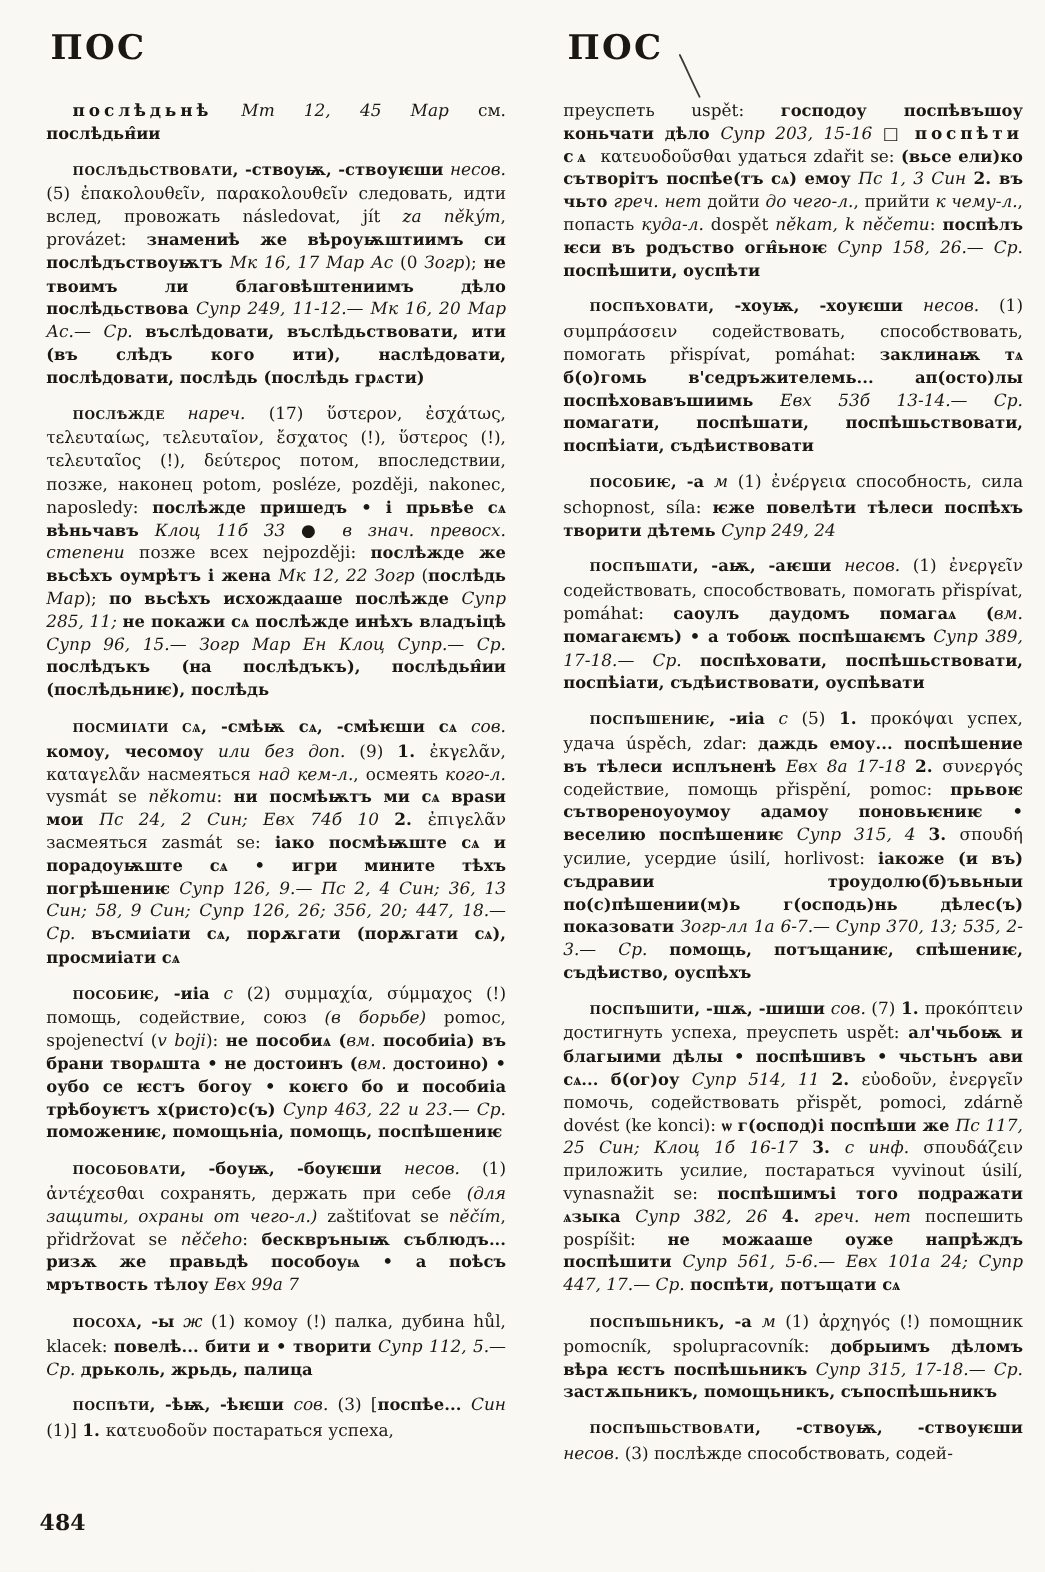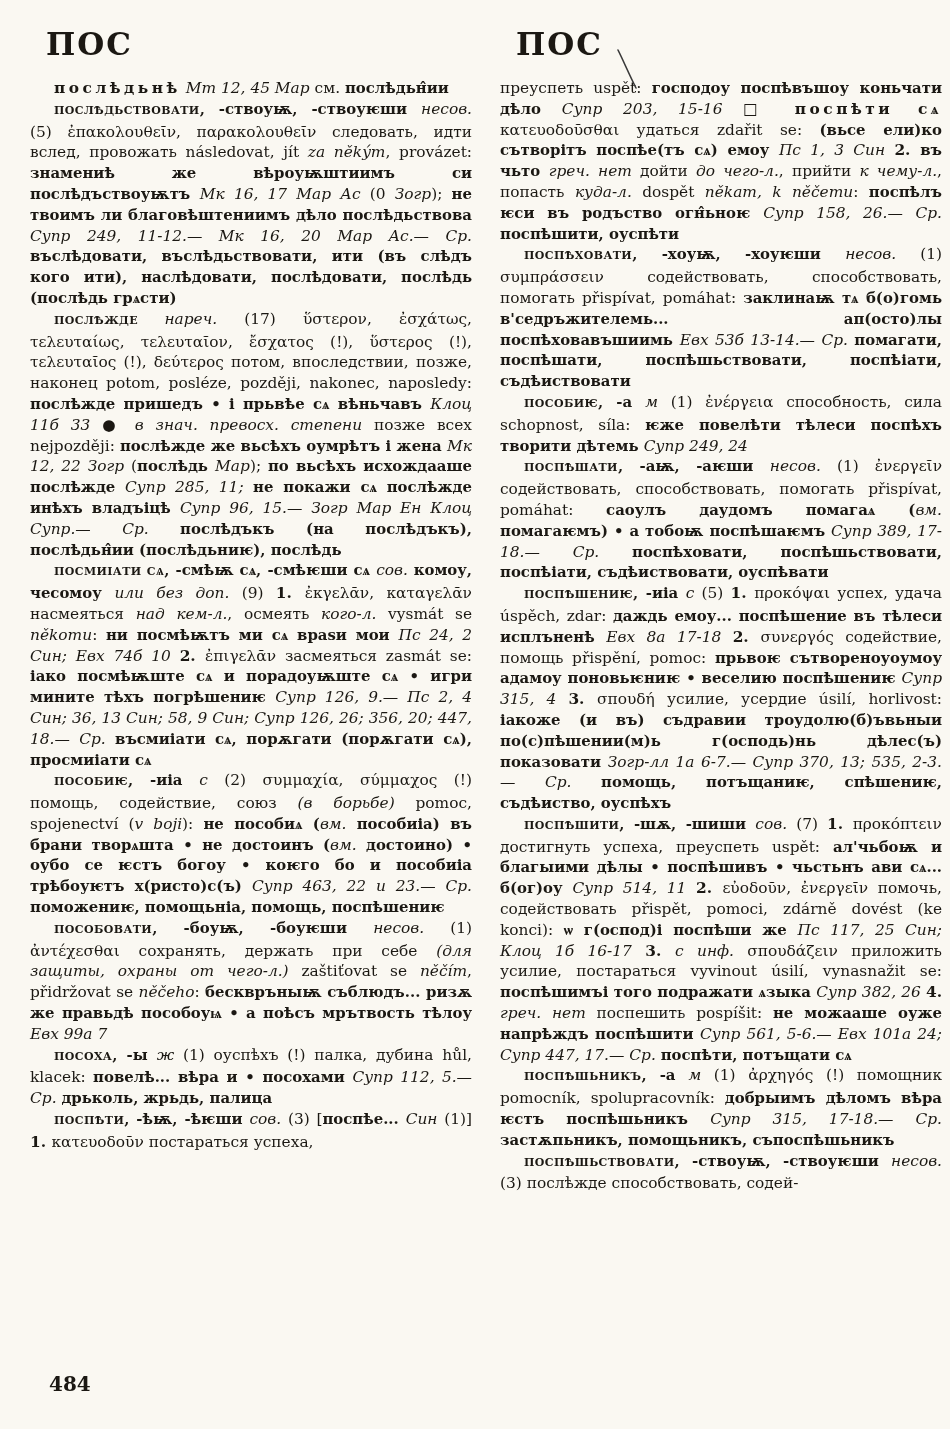--- a/index.html
+++ b/index.html
@@ -9,48 +9,48 @@
     font-family:"DejaVu Serif", serif; overflow:hidden;
   }
   .col { position:absolute; top:26px; width:442px; }
   .col-left  { left:30px; }
   .col-right { left:500px; }
   .running-head {
     font-weight:700; font-size:31px; letter-spacing:2px;
     padding-left:16px; height:52px;
   }
   .col-body { font-size:15.4px; line-height:20.8px; text-align:justify; }
-  .col-body p { margin:0; text-indent:24px; }
+  .col-body p { margin:12px; text-indent:24px; }
   .col-body p.cont { text-indent:0; }
   .seg-h  { font-weight:700; font-size:11px; letter-spacing:.4px; }
   .seg-hs { font-weight:700; letter-spacing:3.5px; }
   .seg-b  { font-weight:700; font-size:14.9px; }
   .seg-i  { font-style:italic; }
   .seg-bn { font-weight:700; }
   .seg-n, .seg-g { font-weight:400; }
   .page-number {
     position:absolute; left:36px; top:1372px;
-    font-weight:700; font-size:20px;margin-left:13px;
+    font-weight:700; font-size:20px;
   }
   .pen-mark { position:absolute; left:614px; top:48px; }
 </style>
 </head>
 <body>
 
 <div class="page" style="--paper: #faf8f2; --ink: #1b1813;">
   <div class="col col-left">
     <div class="running-head">ПОС</div>
     <div class="col-body">
         <p><span class="seg-hs">послѣдьнѣ</span><span class="seg-i"> Мт 12, 45 Мар </span><span class="seg-n">см. </span><span class="seg-b">послѣдьн̂ии</span></p>
         <p><span class="seg-h">ПОСЛѢДЬСТВОВАТИ</span><span class="seg-b">, -ствоуѭ, -ствоуѥши </span><span class="seg-i">несов. </span><span class="seg-n">(5) </span><span class="seg-g">ἐπακολουθεῖν, παρακολουθεῖν </span><span class="seg-n">следовать, идти вслед, провожать následovat, jít </span><span class="seg-i">za někým</span><span class="seg-n">, provázet: </span><span class="seg-b">знамениѣ же вѣроуѭштиимъ си послѣдъствоуѭтъ </span><span class="seg-i">Мк 16, 17 Мар Ас </span><span class="seg-n">(0 </span><span class="seg-i">Зогр</span><span class="seg-n">); </span><span class="seg-b">не твоимъ ли благовѣштениимъ дѣло послѣдьствова </span><span class="seg-i">Супр 249, 11-12.— Мк 16, 20 Мар Ас.— Ср. </span><span class="seg-b">въслѣдовати, въслѣдьствовати, ити (въ слѣдъ кого ити), наслѣдовати, послѣдовати, послѣдь (послѣдь грѧсти)</span></p>
         <p><span class="seg-h">ПОСЛѢЖДЕ </span><span class="seg-i">нареч. </span><span class="seg-n">(17) </span><span class="seg-g">ὕστερον, ἐσχάτως, τελευταίως, τελευταῖον, ἔσχατος (!), ὕστερος (!), τελευταῖος (!), δεύτερος </span><span class="seg-n">потом, впоследствии, позже, наконец potom, posléze, později, nakonec, naposledy: </span><span class="seg-b">послѣжде пришедъ • і прьвѣе сѧ вѣньчавъ </span><span class="seg-i">Клоц 11б 33 </span><span class="seg-bn">● </span><span class="seg-i">в знач. превосх. степени </span><span class="seg-n">позже всех nejpozději: </span><span class="seg-b">послѣжде же вьсѣхъ оумрѣтъ і жена </span><span class="seg-i">Мк 12, 22 Зогр </span><span class="seg-n">(</span><span class="seg-b">послѣдь </span><span class="seg-i">Мар</span><span class="seg-n">); </span><span class="seg-b">по вьсѣхъ исхождааше послѣжде </span><span class="seg-i">Супр 285, 11; </span><span class="seg-b">не покажи сѧ послѣжде инѣхъ владъіцѣ </span><span class="seg-i">Супр 96, 15.— Зогр Мар Ен Клоц Супр.— Ср. </span><span class="seg-b">послѣдъкъ (на послѣдъкъ), послѣдьн̂ии (послѣдьниѥ), послѣдь</span></p>
         <p><span class="seg-h">ПОСМИІАТИ СѦ</span><span class="seg-b">, -смѣѭ сѧ, -смѣѥши сѧ </span><span class="seg-i">сов. </span><span class="seg-b">комоу, чесомоу </span><span class="seg-i">или без доп. </span><span class="seg-n">(9) </span><span class="seg-bn">1. </span><span class="seg-g">ἐκγελᾶν, καταγελᾶν </span><span class="seg-n">насмеяться </span><span class="seg-i">над кем-л.</span><span class="seg-n">, осмеять </span><span class="seg-i">кого-л. </span><span class="seg-n">vysmát se </span><span class="seg-i">někomu</span><span class="seg-n">: </span><span class="seg-b">ни посмѣѭтъ ми сѧ враѕи мои </span><span class="seg-i">Пс 24, 2 Син; Евх 74б 10 </span><span class="seg-bn">2. </span><span class="seg-g">ἐπιγελᾶν </span><span class="seg-n">засмеяться zasmát se: </span><span class="seg-b">іако посмѣѭште сѧ и порадоуѭште сѧ • игри мините тѣхъ погрѣшениѥ </span><span class="seg-i">Супр 126, 9.— Пс 2, 4 Син; 36, 13 Син; 58, 9 Син; Супр 126, 26; 356, 20; 447, 18.— Ср. </span><span class="seg-b">въсмиіати сѧ, порѫгати (порѫгати сѧ), просмиіати сѧ</span></p>
         <p><span class="seg-h">ПОСОБИѤ</span><span class="seg-b">, -иіа </span><span class="seg-i">с </span><span class="seg-n">(2) </span><span class="seg-g">συμμαχία, σύμμαχος </span><span class="seg-n">(!) помощь, содействие, союз </span><span class="seg-i">(в борьбе) </span><span class="seg-n">pomoc, spojenectví (</span><span class="seg-i">v boji</span><span class="seg-n">): </span><span class="seg-b">не пособиѧ (</span><span class="seg-i">вм. </span><span class="seg-b">пособиіа) въ брани творѧшта • не достоинъ (</span><span class="seg-i">вм. </span><span class="seg-b">достоино) • оубо се ѥстъ богоу • коѥго бо и пособиіа трѣбоуѥтъ х(ристо)с(ъ) </span><span class="seg-i">Супр 463, 22 и 23.— Ср. </span><span class="seg-b">поможениѥ, помощьніа, помощь, поспѣшениѥ</span></p>
         <p><span class="seg-h">ПОСОБОВАТИ</span><span class="seg-b">, -боуѭ, -боуѥши </span><span class="seg-i">несов. </span><span class="seg-n">(1) </span><span class="seg-g">ἀντέχεσθαι </span><span class="seg-n">сохранять, держать при себе </span><span class="seg-i">(для защиты, охраны от чего-л.) </span><span class="seg-n">zaštiťovat se </span><span class="seg-i">něčím</span><span class="seg-n">, přidržovat se </span><span class="seg-i">něčeho</span><span class="seg-n">: </span><span class="seg-b">бесквръныѭ съблюдъ... ризѫ же правьдѣ пособоуѩ • а поѣсъ мрътвость тѣлоу </span><span class="seg-i">Евх 99а 7</span></p>
-        <p><span class="seg-h">ПОСОХА</span><span class="seg-b">, -ы </span><span class="seg-i">ж </span><span class="seg-n">(1) </span><span class="seg-g">оуспѣхъ </span><span class="seg-n">(!) палка, дубина hůl, klacek: </span><span class="seg-b">повелѣ... вѣра и • посохами </span><span class="seg-i">Супр 112, 5.— Ср. </span><span class="seg-b">дрьколь, жрьдь, палица</span></p>
+        <p><span class="seg-h">ПОСОХА</span><span class="seg-b">, -ы </span><span class="seg-i">ж </span><span class="seg-n">(1) </span><span class="seg-g">комоу </span><span class="seg-n">(!) палка, дубина hůl, klacek: </span><span class="seg-b">повелѣ... бити и • творити </span><span class="seg-i">Супр 112, 5.— Ср. </span><span class="seg-b">дрьколь, жрьдь, палица</span></p>
         <p><span class="seg-h">ПОСПѢТИ</span><span class="seg-b">, -ѣѭ, -ѣѥши </span><span class="seg-i">сов. </span><span class="seg-n">(3) [</span><span class="seg-b">поспѣе... </span><span class="seg-i">Син </span><span class="seg-n">(1)] </span><span class="seg-bn">1. </span><span class="seg-g">κατευοδοῦν </span><span class="seg-n">постараться успеха,</span></p>
       </div>
   </div>
   <div class="col col-right">
     <div class="running-head">ПОС</div>
     <div class="col-body">
         <p class="cont"><span class="seg-n">преуспеть uspět: </span><span class="seg-b">господоу поспѣвъшоу коньчати дѣло </span><span class="seg-i">Супр 203, 15-16 </span><span class="seg-bn">□ </span><span class="seg-hs">поспѣти сѧ </span><span class="seg-g">κατευοδοῦσθαι </span><span class="seg-n">удаться zdařit se: </span><span class="seg-b">(вьсе ели)ко сътворітъ поспѣе(тъ сѧ) емоу </span><span class="seg-i">Пс 1, 3 Син </span><span class="seg-bn">2. </span><span class="seg-b">въ чьто </span><span class="seg-i">греч. нет </span><span class="seg-n">дойти </span><span class="seg-i">до чего-л.</span><span class="seg-n">, прийти </span><span class="seg-i">к чему-л.</span><span class="seg-n">, попасть </span><span class="seg-i">куда-л. </span><span class="seg-n">dospět </span><span class="seg-i">někam, k něčemu</span><span class="seg-n">: </span><span class="seg-b">поспѣлъ ѥси въ родъство огн̂ьноѥ </span><span class="seg-i">Супр 158, 26.— Ср. </span><span class="seg-b">поспѣшити, оуспѣти</span></p>
         <p><span class="seg-h">ПОСПѢХОВАТИ</span><span class="seg-b">, -хоуѭ, -хоуѥши </span><span class="seg-i">несов. </span><span class="seg-n">(1) </span><span class="seg-g">συμπράσσειν </span><span class="seg-n">содействовать, способствовать, помогать přispívat, pomáhat: </span><span class="seg-b">заклинаѭ тѧ б(о)гомь в'седръжителемь... ап(осто)лы поспѣховавъшиимь </span><span class="seg-i">Евх 53б 13-14.— Ср. </span><span class="seg-b">помагати, поспѣшати, поспѣшьствовати, поспѣіати, съдѣиствовати</span></p>
         <p><span class="seg-h">ПОСОБИѤ</span><span class="seg-b">, -а </span><span class="seg-i">м </span><span class="seg-n">(1) </span><span class="seg-g">ἐνέργεια </span><span class="seg-n">способность, сила schopnost, síla: </span><span class="seg-b">ѥже повелѣти тѣлеси поспѣхъ творити дѣтемь </span><span class="seg-i">Супр 249, 24</span></p>
         <p><span class="seg-h">ПОСПѢШАТИ</span><span class="seg-b">, -аѭ, -аѥши </span><span class="seg-i">несов. </span><span class="seg-n">(1) </span><span class="seg-g">ἐνεργεῖν </span><span class="seg-n">содействовать, способствовать, помогать přispívat, pomáhat: </span><span class="seg-b">саоулъ даудомъ помагаѧ (</span><span class="seg-i">вм. </span><span class="seg-b">помагаѥмъ) • а тобоѭ поспѣшаѥмъ </span><span class="seg-i">Супр 389, 17-18.— Ср. </span><span class="seg-b">поспѣховати, поспѣшьствовати, поспѣіати, съдѣиствовати, оуспѣвати</span></p>

